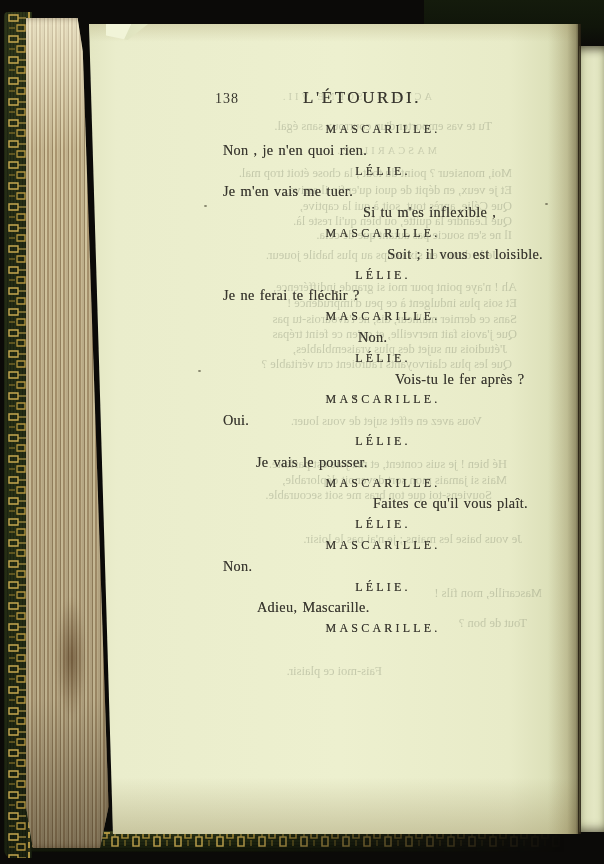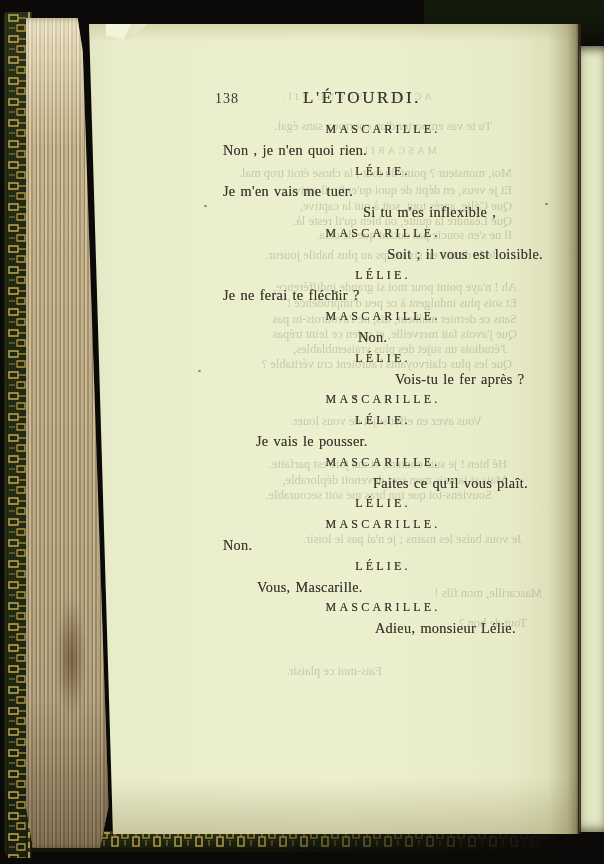--- a/index.html
+++ b/index.html
@@ -229,31 +229,31 @@
           <div class="line verse" style="padding-left: 140px;">Si tu m'es inflexible ,</div>
           <div class="line speaker">MASCARILLE.</div>
           <div class="line verse" style="padding-left: 146px; text-align: right;">Soit ; il vous est loisible.</div>
           <div class="line speaker">LÉLIE.</div>
           <div class="line verse">Je ne ferai te fléchir ?</div>
           <div class="line speaker">MASCARILLE.</div>
           <div class="line verse" style="padding-left: 135px;">Non.</div>
           <div class="line speaker">LÉLIE.</div>
           <div class="line verse" style="padding-left: 172px;">Vois-tu le fer après ?</div>
           <div class="line speaker">MASCARILLE.</div>
+          <div class="line verse">Oui.</div>
           <div class="line speaker">LÉLIE.</div>
           <div class="line verse" style="padding-left: 33px;">Je vais le pousser.</div>
           <div class="line speaker">MASCARILLE.</div>
           <div class="line verse" style="padding-left: 150px;">Faites ce qu'il vous plaît.</div>
           <div class="line speaker">LÉLIE.</div>
           <div class="line speaker">MASCARILLE.</div>
           <div class="line verse">Non.</div>
           <div class="line speaker">LÉLIE.</div>
-          <div class="line verse" style="padding-left: 34px;">Vous, Mascarille.</div>
-          <div class="line speaker">MASCARILLE.</div>
-          <div class="line verse" style="padding-left: 152px;">Adieu, monsieur Lélie.</div>
+          <div class="line verse" style="padding-left: 34px;">Adieu, Mascarille.</div>
+          <div class="line speaker">MASCARILLE.</div>
         </div>
     </div>
   <div class="speck" style="left: 122px; top: 181px;"></div>
       <div class="speck" style="left: 253px; top: 267px;"></div>
       <div class="speck" style="left: 463px; top: 179px;"></div>
       <div class="speck" style="left: 116px; top: 346px;"></div>
       <div class="speck" style="left: 272px; top: 372px;"></div>
     </div>
 
   <div class="gutter"></div>

